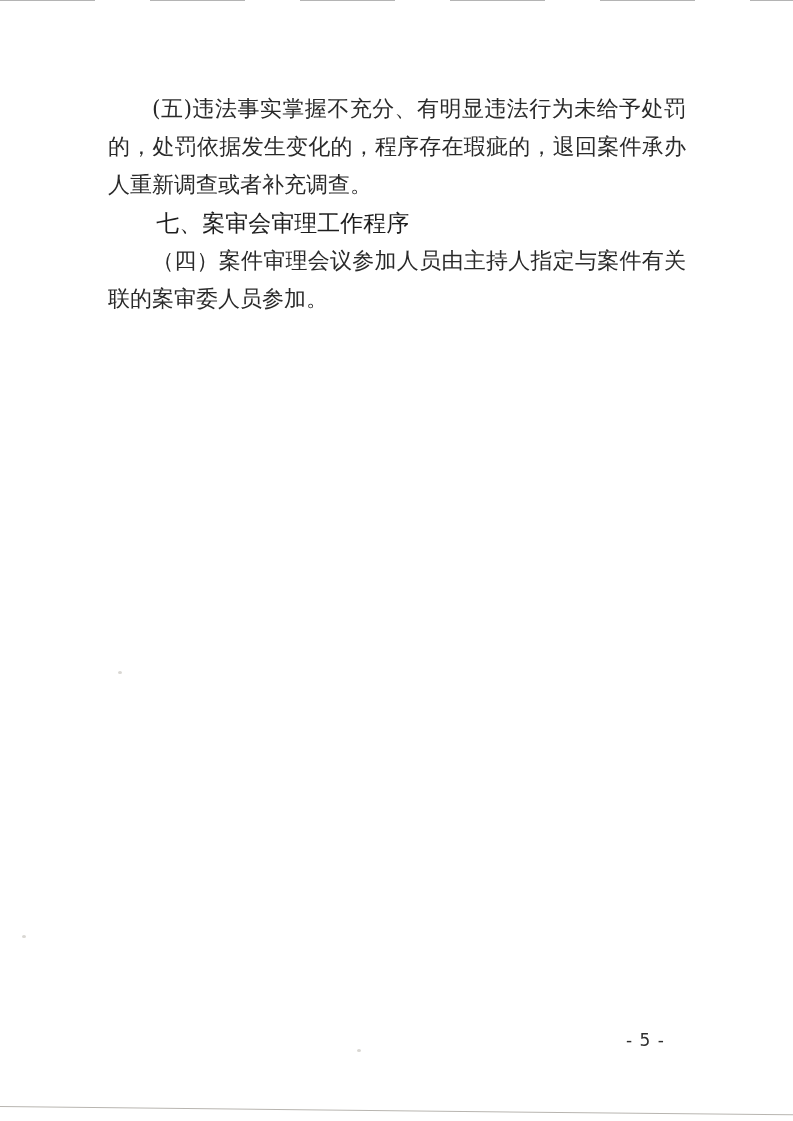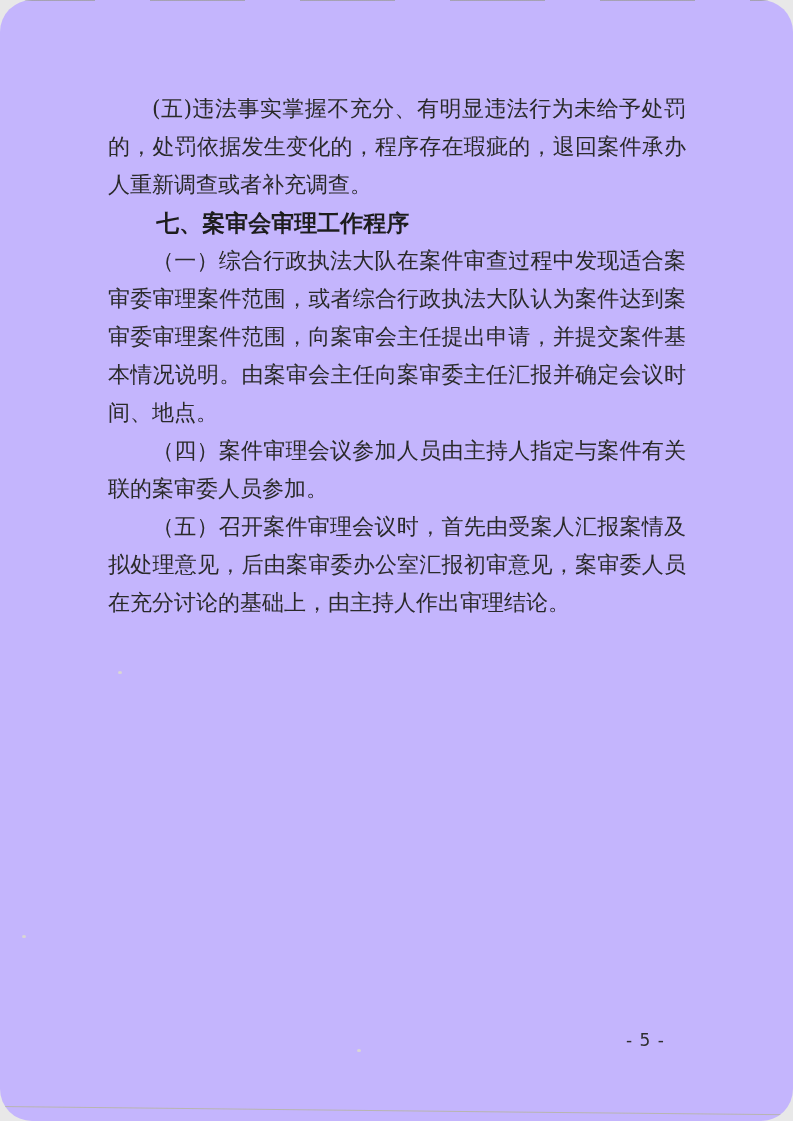--- a/index.html
+++ b/index.html
@@ -5,24 +5,23 @@
   html, body {
     margin: 0;
     padding: 0;
     background: #e8e8e8;
   }
   .page {
     position: relative;
     width: 793px;
     height: 1121px;
     margin: 0 auto;
-    background: #c4b5fd;
+    background: #ffffff;
     overflow: hidden;
     font-family: "DejaVu Serif", "Liberation Serif", serif;
-    border-radius: 32px;
   }
   
   .scan-top-edge {
     position: absolute;
     top: 0; left: 0;
     width: 100%; height: 1px;
     background: repeating-linear-gradient(90deg,
       #9b9b9b 0 95px, rgba(155,155,155,0) 95px 150px);
     opacity: .75;
   }
@@ -52,21 +51,21 @@
     margin: 0;
     font-size: 22px;
     line-height: 38px;
     text-align: justify;
     text-justify: inter-ideograph;
     text-indent: 2em;
   }
   .heading {
     margin: 0;
     font-family: "DejaVu Sans", "Liberation Sans", sans-serif;
-    font-weight: 700;
+    font-weight: 400;
     font-size: 23px;
     line-height: 38px;
     text-indent: 2.1em;
     color: #1d1d1d;
   }
   .page-number {
     position: absolute;
     left: 626px;
     top: 1030px;
     font-family: "DejaVu Sans", "Liberation Sans", sans-serif;
@@ -78,23 +77,21 @@
 </head>
 <body>
 
 <div class="page">
 
   <div class="scan-top-edge"></div>
 
   <div class="content">
     <p class="para">(五)违法事实掌握不充分、有明显违法行为未给予处罚的，处罚依据发生变化的，程序存在瑕疵的，退回案件承办人重新调查或者补充调查。</p>
     <p class="heading">七、案审会审理工作程序</p>
-    <p class="para">（一）综合行政执法大队在案件审查过程中发现适合案审委审理案件范围，或者综合行政执法大队认为案件达到案审委审理案件范围，向案审会主任提出申请，并提交案件基本情况说明。由案审会主任向案审委主任汇报并确定会议时间、地点。</p>
     <p class="para">（四）案件审理会议参加人员由主持人指定与案件有关联的案审委人员参加。</p>
-    <p class="para">（五）召开案件审理会议时，首先由受案人汇报案情及拟处理意见，后由案审委办公室汇报初审意见，案审委人员在充分讨论的基础上，由主持人作出审理结论。</p>
   </div>
 
   <div class="page-number">- 5 -</div>
 
   <div class="speck" style="left:118px; top:671px;"></div>
   <div class="speck" style="left:22px;  top:935px;"></div>
   <div class="speck" style="left:357px; top:1049px;"></div>
 
   <div class="scan-bottom-edge"></div>
 

